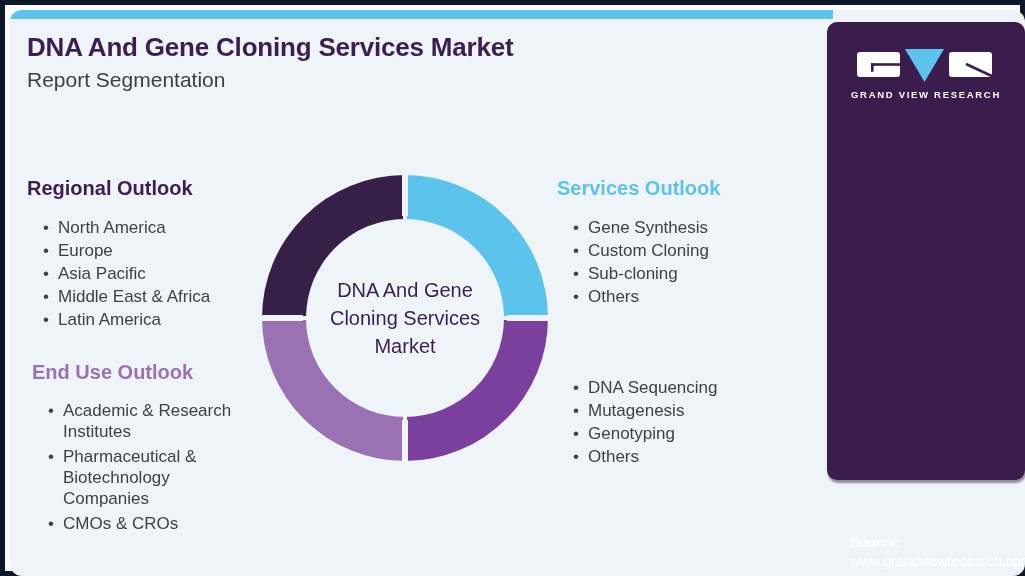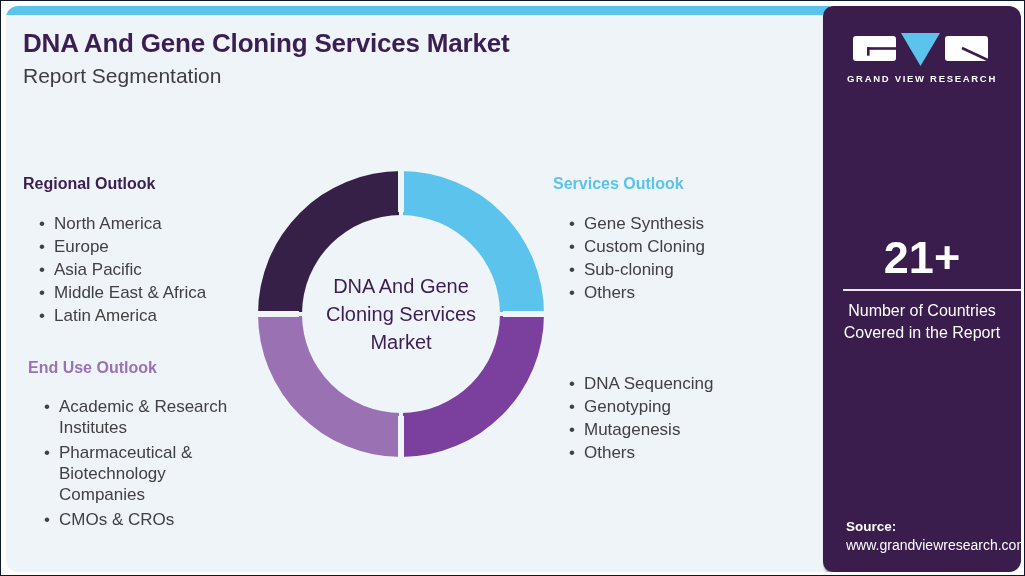--- a/index.html
+++ b/index.html
@@ -11,34 +11,34 @@
     --title_purple:#3B1E52;
     --body_text:#414042;
     --card_bg:#EFF4F9;
   }
   *{box-sizing:border-box;}
   html,body{margin:0;padding:0;}
   body{
     width:1025px;height:576px;position:relative;background:#ffffff;
     font-family:"Liberation Sans", sans-serif;overflow:hidden;
   }
-  .page{position:absolute;inset:0;border:1px solid #0f172a;background:#fdfdfe;}
+  .page{position:absolute;inset:0;border:5px solid #0f172a;background:#fdfdfe;}
   .card{
     position:absolute;left:5px;top:5px;width:1015px;height:566px;
     background:var(--card_bg);border-radius:12px;overflow:hidden;
   }
   .topbar{position:absolute;left:0;top:0;height:9px;right:192px;background:var(--accent_blue);}
   .title{
     position:absolute;left:17px;top:22px;font-size:26px;font-weight:bold;
     color:var(--title_purple);letter-spacing:-0.2px;
   }
   .subtitle{position:absolute;left:17px;top:58px;font-size:21px;color:#3e3e41;}
 
   .outlook{position:absolute;width:240px;}
-  .outlook h2{margin:0 0 4px 0;font-size:16px;line-height:24px;font-weight:bold;}
+  .outlook h2{margin:0 0 4px 0;font-size:20px;line-height:24px;font-weight:bold;}
   .outlook ul{margin:16px;padding:0;list-style:none;font-size:17px;color:var(--body_text);}
   .outlook li{position:relative;padding-left:15px;line-height:23px;}
   .outlook li::before{content:"\2022";position:absolute;left:0;top:0;}
   .sec-regional{left:17px;top:166px;width:235px;}
   .sec-services{left:547px;top:166px;}
   .sec-enduse{left:22px;top:350px;width:238px;}
   .sec-enduse li{line-height:21px;margin-bottom:4px;}
   .sec-application{left:547px;top:350px;}
   .sec-regional h2{color:var(--title_purple);}
   .sec-services h2{color:var(--accent_blue);}
@@ -51,21 +51,21 @@
   }
   .donut-hole{
     position:absolute;inset:44px;border-radius:50%;background:var(--card_bg);
     display:flex;align-items:center;justify-content:center;
   }
   .donut-label{
     width:172px;text-align:center;font-size:20px;line-height:28px;color:var(--title_purple);
   }
 
   .sidebar{
-    position:absolute;left:817px;top:0;width:198px;height:566px;
+    position:absolute;left:817px;top:12px;width:198px;height:458px;
     background:var(--dark_purple);border-radius:10px;
     box-shadow:1px 3px 2px rgba(30,10,45,0.45);
   }
   .logo{position:absolute;top:24px;left:0;width:198px;text-align:center;}
   .logo svg{display:block;margin:0 auto;}
   .brand{margin-top:5px;color:#ffffff;font-size:9.5px;font-weight:bold;letter-spacing:1.7px;white-space:nowrap;}
 
   .stat{position:absolute;top:228px;left:0;width:198px;color:#ffffff;text-align:center;}
   .stat-value{font-size:45px;font-weight:bold;line-height:48px;}
   .stat-divider{margin:7px 0 9px 20px;width:178px;height:2px;background:#e9e6ee;}
@@ -111,22 +111,22 @@
       <ul>
         <li>Academic &amp; Research Institutes</li>
         <li>Pharmaceutical &amp; Biotechnology Companies</li>
         <li>CMOs &amp; CROs</li>
       </ul>
     </section>
 
     <section class="outlook sec-application">
       <ul>
         <li>DNA Sequencing</li>
+        <li>Mutagenesis</li>
         <li>Genotyping</li>
-        <li>Mutagenesis</li>
         <li>Others</li>
       </ul>
     </section>
 
     <div class="donut" id="donut" style="background: conic-gradient(from 0deg, var(--card_bg) 0deg 1.4deg,#5BC3EC 1.4deg 88.6deg,var(--card_bg) 88.6deg 90deg,var(--card_bg) 90deg 91.4deg,#7B3F9D 91.4deg 178.6deg,var(--card_bg) 178.6deg 180deg,var(--card_bg) 180deg 181.4deg,#9A72B4 181.4deg 268.6deg,var(--card_bg) 268.6deg 270deg,var(--card_bg) 270deg 271.4deg,#372047 271.4deg 358.6deg,var(--card_bg) 358.6deg 360deg);">
       <div class="donut-hole">
         <div class="donut-label">DNA And Gene Cloning Services Market</div>
       </div>
     </div>
 
@@ -136,25 +136,20 @@
           <rect x="1" y="6" width="43" height="25" rx="3" fill="#ffffff"></rect>
           <rect x="15" y="17.2" width="29" height="2.6" fill="#3A1D4C"></rect>
           <rect x="15" y="17.2" width="2.6" height="8.5" fill="#3A1D4C"></rect>
           <polygon points="49,3 88,3 68.5,36" fill="#5BC3EC"></polygon>
           <rect x="93" y="6" width="43" height="25" rx="3" fill="#ffffff"></rect>
           <line x1="110" y1="18" x2="140" y2="32" stroke="#3A1D4C" stroke-width="2.6"></line>
         </svg>
         <div class="brand">GRAND VIEW RESEARCH</div>
       </div>
 
-      <div class="stat">
-        <div class="stat-value">21+</div>
-        <div class="stat-divider"></div>
-        <div class="stat-label">Number of Countries Covered in the Report</div>
-      </div>
 
       <div class="source">
         <div class="source-label">Source:</div>
         <div class="source-url">www.grandviewresearch.com</div>
       </div>
     </aside>
   </div>
 </div>
 
 </body></html>

